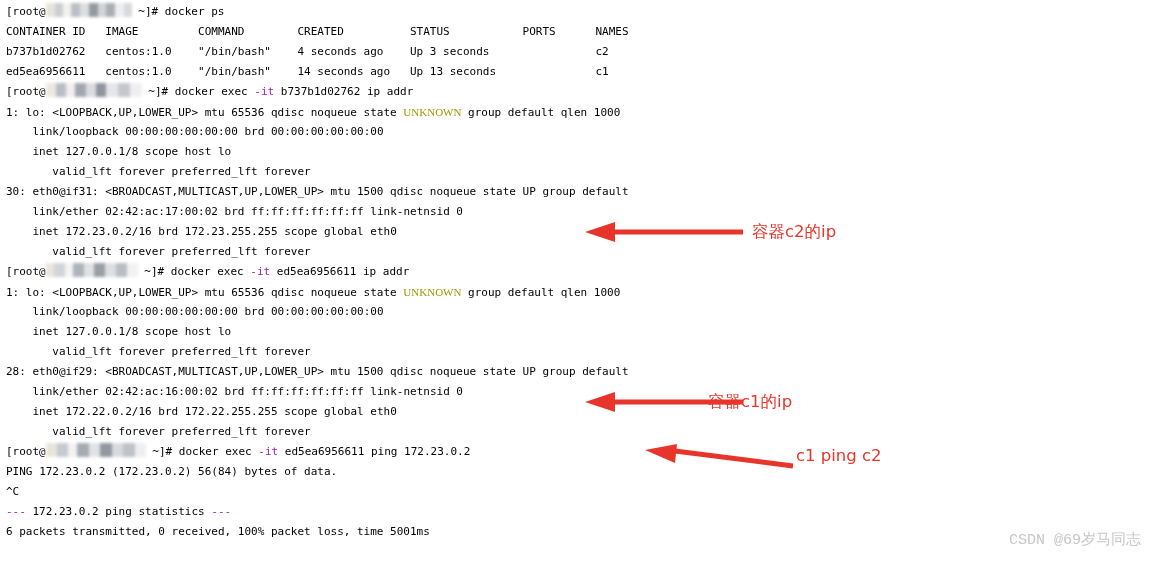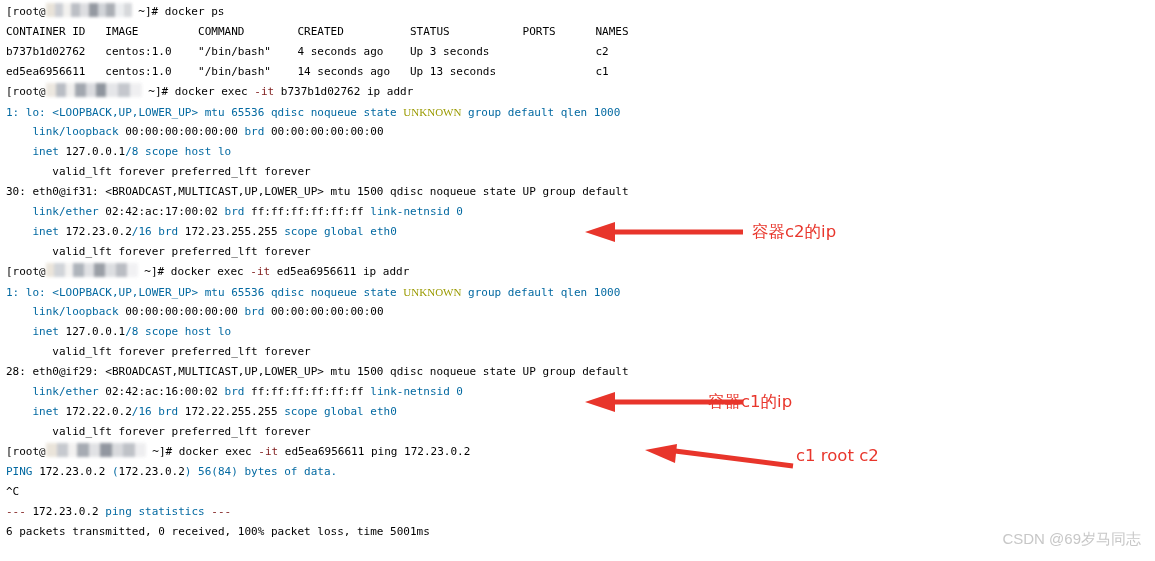--- a/index.html
+++ b/index.html
@@ -26,23 +26,23 @@
     color: #000000;
     white-space: pre;
     letter-spacing: 0px;
   }
   .line {
     height: 20px;
     white-space: pre;
   }
   
   .c-mag  { color: #000000; }
-  .c-teal { color: #7f1d1d; }
+  .c-teal { color: #a21caf; }
   .c-yel  { color: #9a9a00; font-family: Liberation Serif, serif; }
-  .c-blk  { color: #0369a1; }
+  .c-blk  { color: #000000; }
 
   
   .host-blur {
     display: inline-block;
     width: 86px;
     height: 14px;
     vertical-align: -2px;
     position: relative;
     overflow: hidden;
     border-radius: 1px;
@@ -115,21 +115,21 @@
   }
   .arrow {
     position: absolute;
     pointer-events: none;
   }
   .watermark {
     position: absolute;
     right: 14px;
     bottom: 12px;
     color: #c7c7c7;
-    font-family: Liberation Sans, sans-serif;
+    font-family: Liberation Mono, monospace;
     font-size: 15px;
     white-space: nowrap;
   }
 </style>
 </head>
 <body>
 
 <div id="screen">
 
   <div class="term" id="term"><div class="line"><span>[root@</span><span class="host-blur "></span><span> ~]#</span><span> docker ps</span></div><div class="line"><span>CONTAINER ID   IMAGE         COMMAND        CREATED          STATUS           PORTS      NAMES</span></div><div class="line"><span>b737b1d02762   centos:1.0    "/bin/bash"    4 seconds ago    Up 3 seconds                c2</span></div><div class="line"><span>ed5ea6956611   centos:1.0    "/bin/bash"    14 seconds ago   Up 13 seconds               c1</span></div><div class="line"><span>[root@</span><span class="host-blur v2"></span><span> ~]#</span><span> docker exec </span><span class="c-teal">-it</span><span> b737b1d02762 ip addr</span></div><div class="line"><span class="c-blk">1: lo: &lt;LOOPBACK,UP,LOWER_UP&gt; mtu 65536 qdisc noqueue state </span><span class="c-yel">UNKNOWN</span><span class="c-blk"> group default qlen 1000</span></div><div class="line"><span class="c-blk">    link/loopback </span><span class="c-mag">00:00:00:00:00:00</span><span class="c-blk"> brd </span><span class="c-mag">00:00:00:00:00:00</span></div><div class="line"><span class="c-blk">    inet </span><span class="c-mag">127.0.0.1</span><span class="c-blk">/8 scope host lo</span></div><div class="line"><span>       valid_lft forever preferred_lft forever</span></div><div class="line"><span>30: eth0@if31: &lt;BROADCAST,MULTICAST,UP,LOWER_UP&gt; mtu 1500 qdisc noqueue state UP group default</span></div><div class="line"><span class="c-blk">    link/ether </span><span class="c-mag">02:42:ac:17:00:02</span><span class="c-blk"> brd </span><span class="c-mag">ff:ff:ff:ff:ff:ff</span><span class="c-blk"> link-netnsid 0</span></div><div class="line"><span class="c-blk">    inet </span><span class="c-mag">172.23.0.2</span><span class="c-blk">/16 brd </span><span class="c-mag">172.23.255.255</span><span class="c-blk"> scope global eth0</span></div><div class="line"><span>       valid_lft forever preferred_lft forever</span></div><div class="line"><span>[root@</span><span class="host-blur v3"></span><span> ~]#</span><span> docker exec </span><span class="c-teal">-it</span><span> ed5ea6956611 ip addr</span></div><div class="line"><span class="c-blk">1: lo: &lt;LOOPBACK,UP,LOWER_UP&gt; mtu 65536 qdisc noqueue state </span><span class="c-yel">UNKNOWN</span><span class="c-blk"> group default qlen 1000</span></div><div class="line"><span class="c-blk">    link/loopback </span><span class="c-mag">00:00:00:00:00:00</span><span class="c-blk"> brd </span><span class="c-mag">00:00:00:00:00:00</span></div><div class="line"><span class="c-blk">    inet </span><span class="c-mag">127.0.0.1</span><span class="c-blk">/8 scope host lo</span></div><div class="line"><span>       valid_lft forever preferred_lft forever</span></div><div class="line"><span>28: eth0@if29: &lt;BROADCAST,MULTICAST,UP,LOWER_UP&gt; mtu 1500 qdisc noqueue state UP group default</span></div><div class="line"><span class="c-blk">    link/ether </span><span class="c-mag">02:42:ac:16:00:02</span><span class="c-blk"> brd </span><span class="c-mag">ff:ff:ff:ff:ff:ff</span><span class="c-blk"> link-netnsid 0</span></div><div class="line"><span class="c-blk">    inet </span><span class="c-mag">172.22.0.2</span><span class="c-blk">/16 brd </span><span class="c-mag">172.22.255.255</span><span class="c-blk"> scope global eth0</span></div><div class="line"><span>       valid_lft forever preferred_lft forever</span></div><div class="line"><span>[root@</span><span class="host-blur v4"></span><span> ~]#</span><span> docker exec </span><span class="c-teal">-it</span><span> ed5ea6956611 ping </span><span class="c-mag">172.23.0.2</span></div><div class="line"><span class="c-blk">PING </span><span class="c-mag">172.23.0.2</span><span class="c-blk"> (</span><span class="c-mag">172.23.0.2</span><span class="c-blk">) 56(84) bytes of data.</span></div><div class="line"><span>^C</span></div><div class="line"><span class="c-teal">--- </span><span class="c-mag">172.23.0.2</span><span class="c-blk"> ping statistics </span><span class="c-teal">---</span></div><div class="line"><span>6 packets transmitted, 0 received, 100% packet loss, time 5001ms</span></div></div>
@@ -143,16 +143,16 @@
   <svg class="arrow" style="left:585px; top:392px;" width="160" height="20" viewBox="0 0 160 20">
     <line x1="28" y1="10" x2="158" y2="10" stroke="#e8352b" stroke-width="5"></line>
     <polygon points="0,10 30,0 30,20" fill="#e8352b"></polygon>
   </svg>
   <div class="anno" style="left:708px; top:392px;">容器c1的ip</div>
 
   <svg class="arrow" style="left:645px; top:444px;" width="150" height="28" viewBox="0 0 150 28">
     <line x1="30" y1="7" x2="148" y2="22" stroke="#e8352b" stroke-width="5"></line>
     <polygon points="0,6 32,0 30,19" fill="#e8352b"></polygon>
   </svg>
-  <div class="anno" style="left:796px; top:446px;">c1 root c2</div>
+  <div class="anno" style="left:796px; top:446px;">c1 ping c2</div>
 
   <div class="watermark">CSDN @69岁马同志</div>
 </div>
 
 </body></html>

